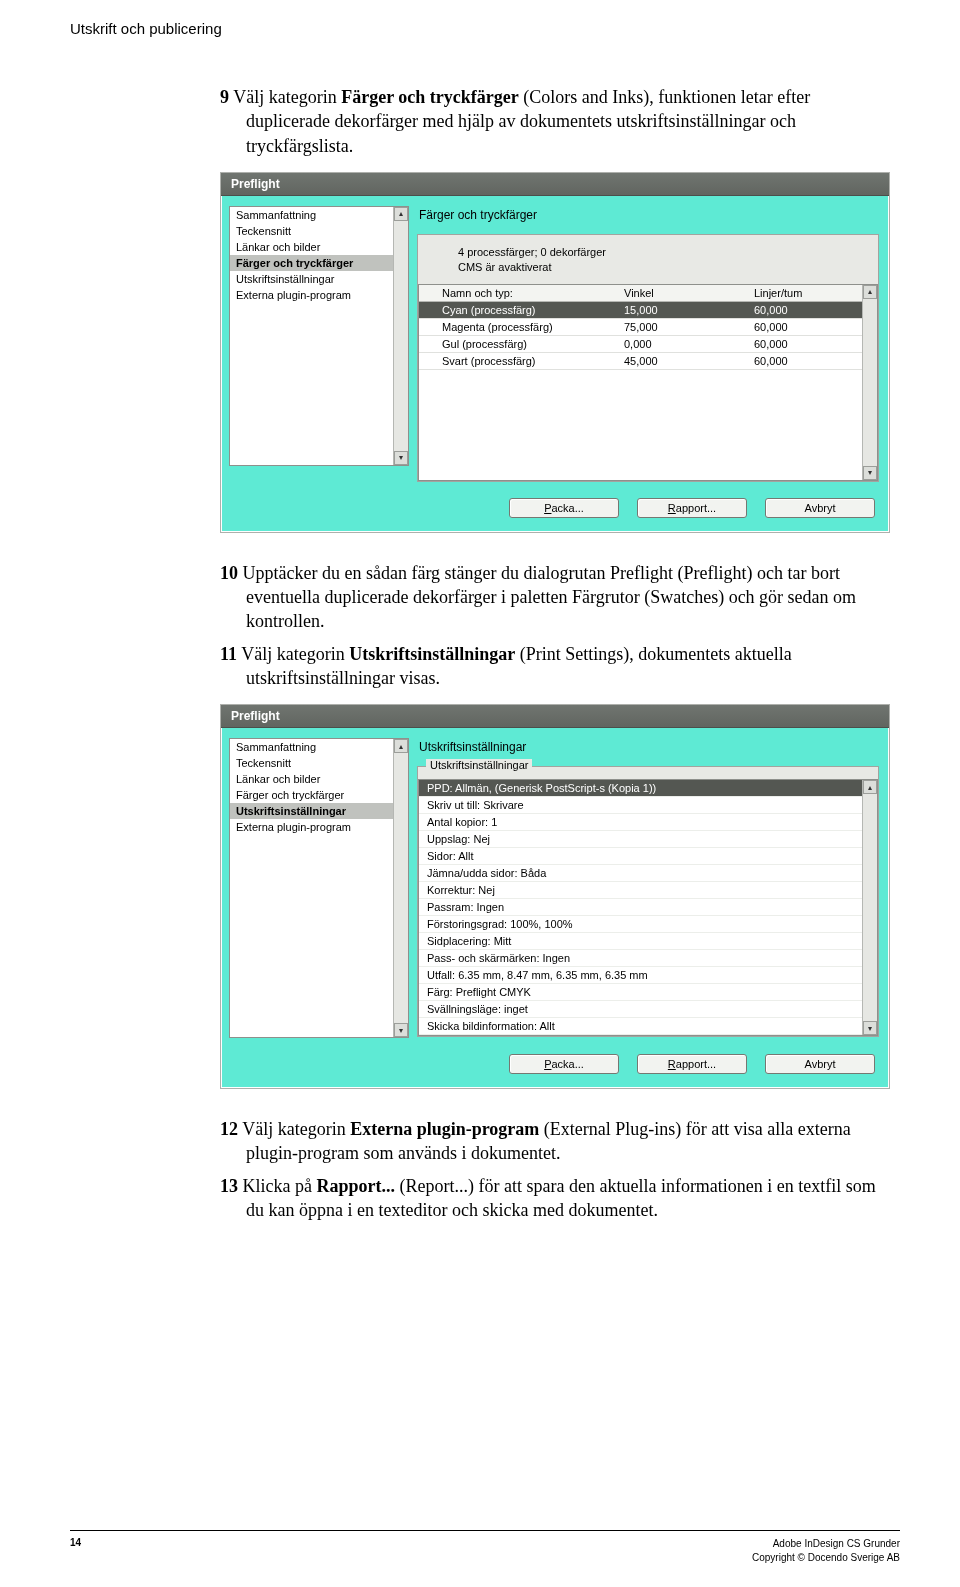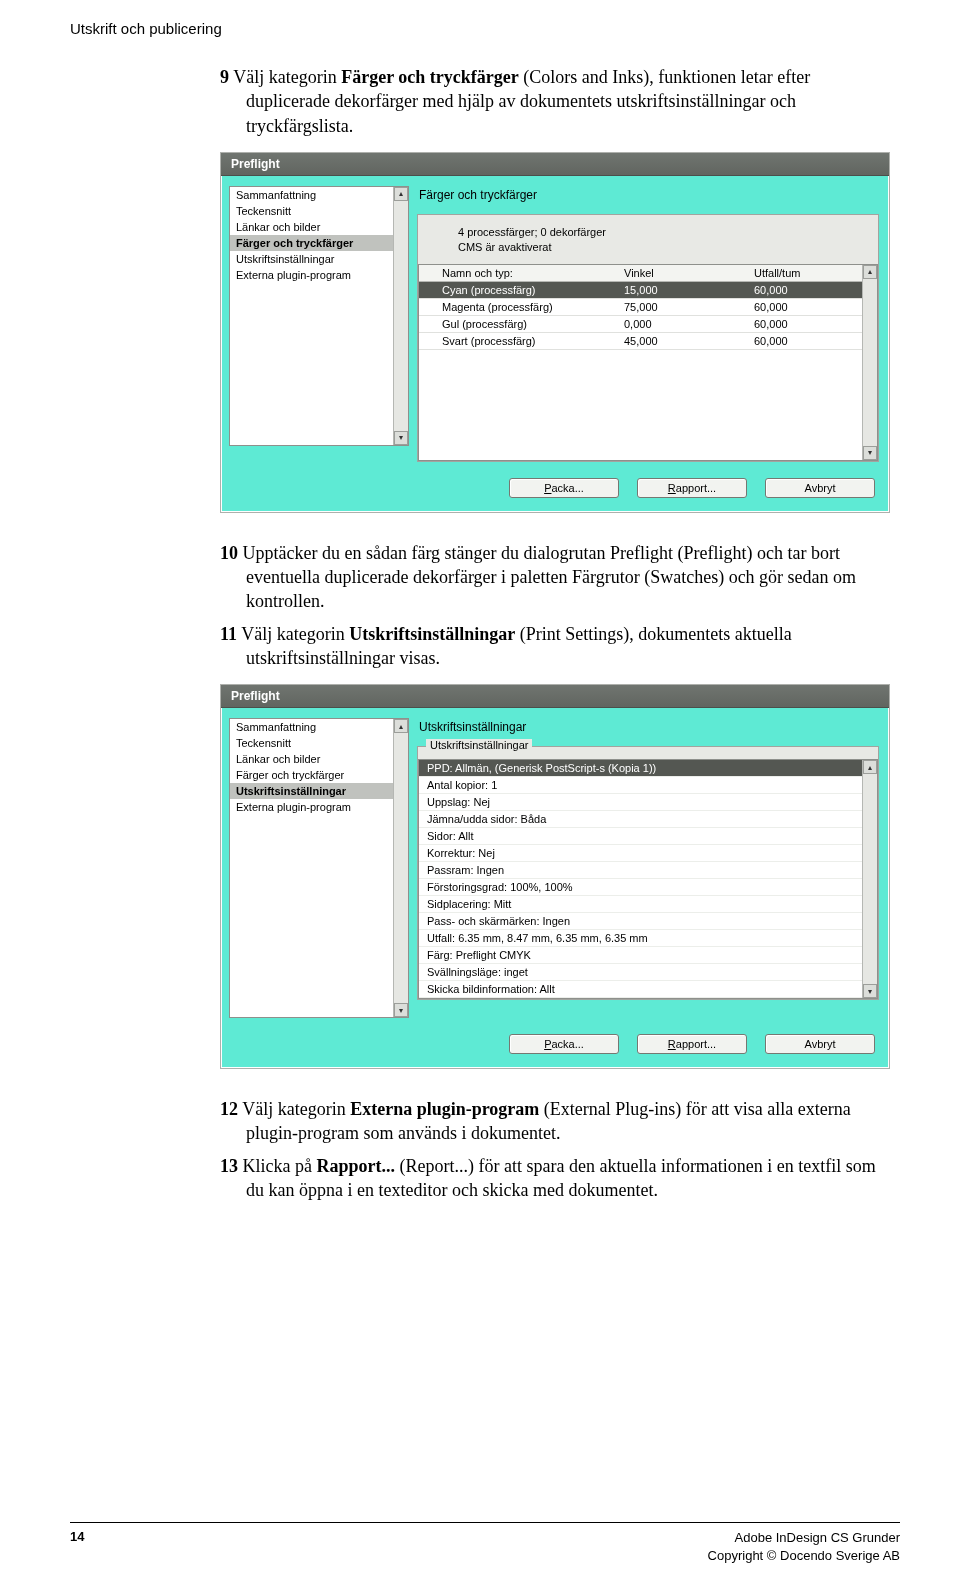--- a/index.html
+++ b/index.html
@@ -12,21 +12,21 @@
   }
   .page {
     padding: 20px 60px 30px 70px;
     min-height: 1587px;
     position: relative;
   }
   .running-header {
     font-family: Arial, Helvetica, sans-serif;
     font-size: 15px;
     color: #000;
-    margin-bottom: 28px;
+    margin-bottom: 48px;
   }
   .content {
     margin-left: 150px;
     margin-right: 10px;
   }
   .para {
     font-size: 18px;
     line-height: 1.35;
     margin-bottom: 8px;
     padding-left: 26px;
@@ -178,21 +178,21 @@
   .footer {
     position: absolute;
     bottom: 22px;
     left: 70px;
     right: 60px;
     border-top: 1px solid #000;
     padding-top: 6px;
     display: flex;
     justify-content: space-between;
     font-family: Arial, Helvetica, sans-serif;
-    font-size: 13px;
+    font-size: 10px;
   }
   .footer-right { text-align: right; line-height: 1.4; }
   .page-num { font-weight: bold; }
 </style>
 </head>
 <body>
 
 <div class="page">
   <div class="running-header">Utskrift och publicering</div>
 
@@ -226,21 +226,21 @@
           <div class="panel-title">Färger och tryckfärger</div>
           <div class="group" style="padding-bottom:0;">
             <div class="info-lines">
               <div>4 processfärger; 0 dekorfärger</div>
               <div>CMS är avaktiverat</div>
             </div>
             <div class="table">
               <div class="tbl-header">
                 <div class="c-name">Namn och typ:</div>
                 <div class="c-angle">Vinkel</div>
-                <div class="c-lpi">Utfall/tum</div>
+                <div class="c-lpi">Linjer/tum</div>
               </div>
               <div id="d1-rows">
                   <div class="tbl-row selected">
                     <div class="c-name">Cyan (processfärg)</div>
                     <div class="c-angle">15,000</div>
                     <div class="c-lpi">60,000</div>
                   </div>
                   <div class="tbl-row">
                     <div class="c-name">Magenta (processfärg)</div>
                     <div class="c-angle">75,000</div>
@@ -302,24 +302,25 @@
             </div>
           </div>
         </div>
         <div class="main-pane">
           <div class="panel-title">Utskriftsinställningar</div>
           <div class="group" style="padding:12px 0 0 0;">
             <div class="group-label">Utskriftsinställningar</div>
             <div class="list-rows">
               <div id="d2-rows">
                   <div class="lr-item selected">PPD: Allmän, (Generisk PostScript-s (Kopia 1))</div>
+                  <div class="lr-item">Skriv ut till: Skrivare</div>
                   <div class="lr-item">Antal kopior: 1</div>
                   <div class="lr-item">Uppslag: Nej</div>
+                  <div class="lr-item">Sidor: Allt</div>
                   <div class="lr-item">Jämna/udda sidor: Båda</div>
-                  <div class="lr-item">Sidor: Allt</div>
                   <div class="lr-item">Korrektur: Nej</div>
                   <div class="lr-item">Passram: Ingen</div>
                   <div class="lr-item">Förstoringsgrad: 100%, 100%</div>
                   <div class="lr-item">Sidplacering: Mitt</div>
                   <div class="lr-item">Pass- och skärmärken: Ingen</div>
                   <div class="lr-item">Utfall: 6.35 mm, 8.47 mm, 6.35 mm, 6.35 mm</div>
                   <div class="lr-item">Färg: Preflight CMYK</div>
                   <div class="lr-item">Svällningsläge: inget</div>
                   <div class="lr-item">Skicka bildinformation: Allt</div>
                 </div>

